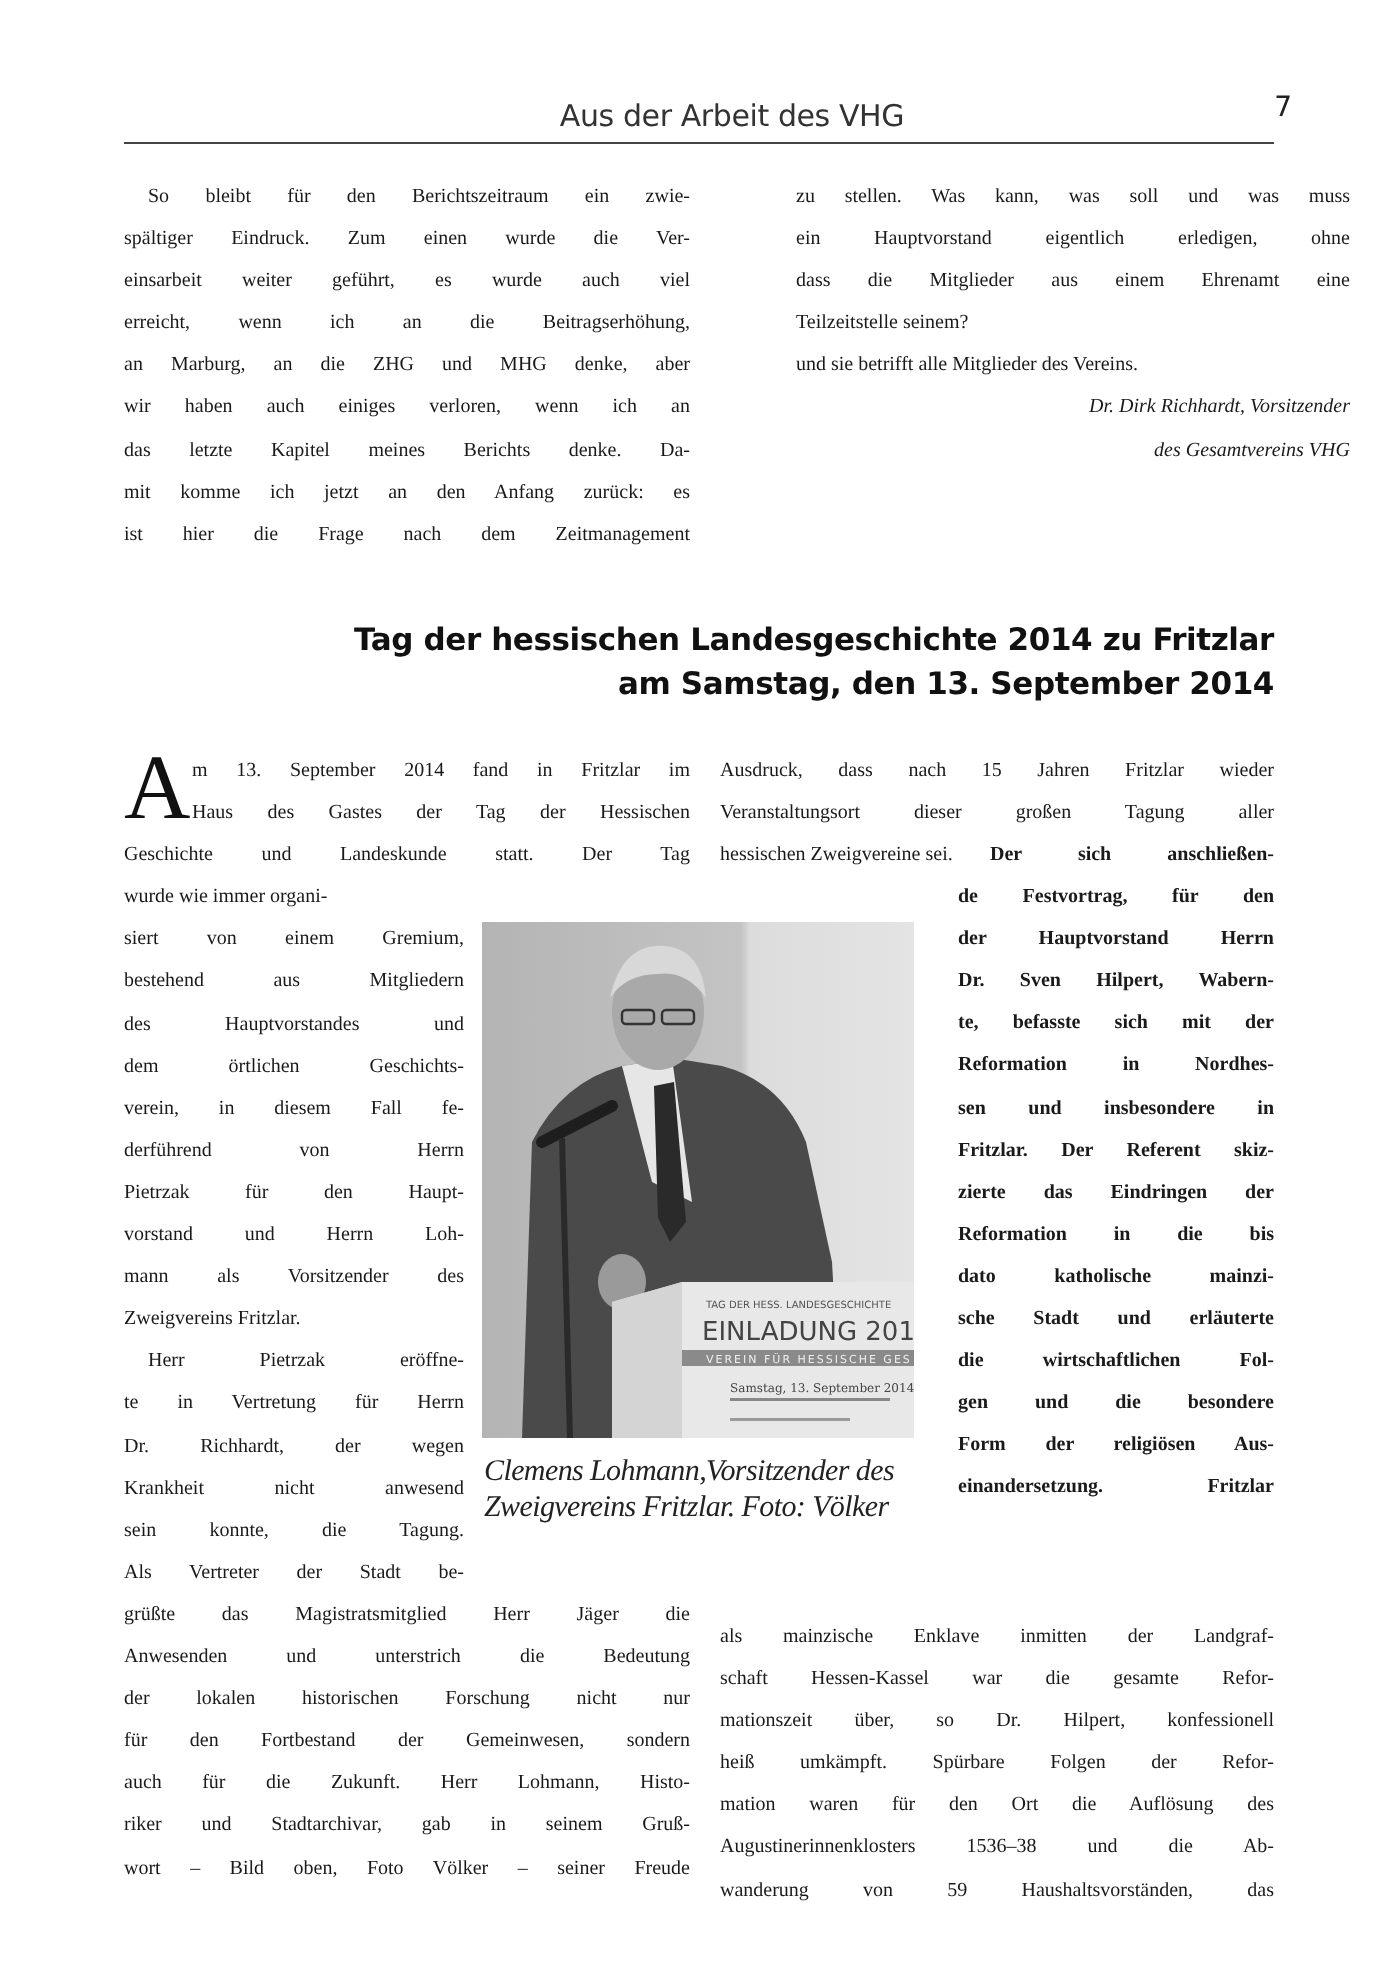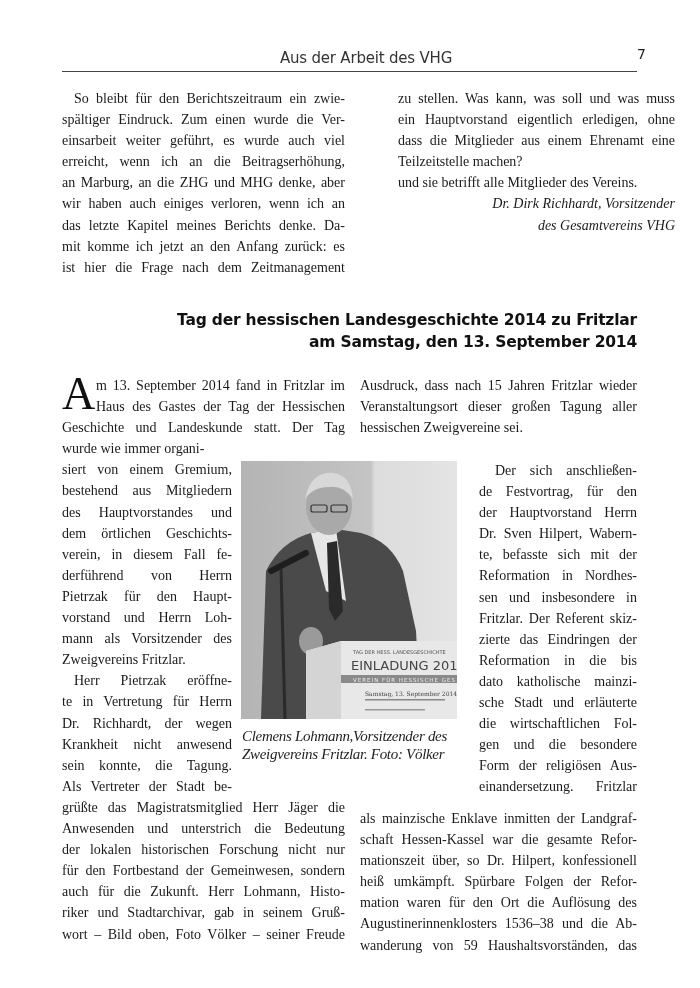--- a/index.html
+++ b/index.html
@@ -4,21 +4,21 @@
 <style>
   html, body { margin:0; padding:0; background:#ffffff; }
   body { width:700px; height:988px; position:relative; overflow:hidden;
          font-family:"Liberation Serif", "DejaVu Serif", serif; color:#1a1a1a; }
   .header-title { position:absolute; top:49px; left:16px; width:700px; text-align:center;
          font-family:"DejaVu Sans", "Liberation Sans", sans-serif; font-size:15px; color:#333; letter-spacing:-0.2px; }
   .page-number { position:absolute; top:46px; left:626px; width:20px; text-align:right;
          font-family:"DejaVu Sans", sans-serif; font-size:14px; color:#222; }
   .header-rule { position:absolute; top:71px; left:62px; width:575px; height:0; border-top:1.3px solid #444; }
 
-  .col { position:absolute; font-size:14px; line-height:21.1px; }
+  .col { position:absolute; font-size:10px; line-height:21.1px; }
   .line { display:block; white-space:nowrap; text-align:justify; text-align-last:justify; height:21.1px; overflow:visible; }
   .line.last { text-align-last:left; }
   .line.indent { padding-left:12px; }
   .line.right { text-align:right; text-align-last:right; font-style:italic; }
 
   .article-title { position:absolute; top:309px; left:62px; width:575px; text-align:right;
          font-family:"DejaVu Sans", sans-serif; font-weight:bold; font-size:15.5px; line-height:22px; color:#111; letter-spacing:-0.2px; }
 
   .dropcap { position:absolute; left:62px; top:373px; font-size:46px; line-height:42px; font-family:"Liberation Serif", serif; color:#111; }
 
@@ -42,21 +42,21 @@
   <span class="line">wir haben auch einiges verloren, wenn ich an</span>
   <span class="line">das letzte Kapitel meines Berichts denke. Da-</span>
   <span class="line">mit komme ich jetzt an den Anfang zurück: es</span>
   <span class="line">ist hier die Frage nach dem Zeitmanagement</span>
 </div>
 
 <div class="col" style="left:359px; top:88px; width:277px;margin-left:39px;">
   <span class="line">zu stellen. Was kann, was soll und was muss</span>
   <span class="line">ein Hauptvorstand eigentlich erledigen, ohne</span>
   <span class="line">dass die Mitglieder aus einem Ehrenamt eine</span>
-  <span class="line last">Teilzeitstelle machen?</span>
+  <span class="line last">Teilzeitstelle seinem?</span>
   <span class="line last">und sie betrifft alle Mitglieder des Vereins.</span>
   <span class="line right">Dr. Dirk Richhardt, Vorsitzender</span>
   <span class="line right">des Gesamtvereins VHG</span>
 </div>
 
 <div class="article-title">
   <div>Tag der hessischen Landesgeschichte 2014 zu Fritzlar</div>
   <div>am Samstag, den 13. September 2014</div>
 </div>
 
@@ -97,21 +97,21 @@
   <span class="line">riker und Stadtarchivar, gab in seinem Gruß-</span>
   <span class="line">wort – Bild oben, Foto Völker – seiner Freude</span>
 </div>
 
 <div class="col" style="left:360px; top:375px; width:277px;">
   <span class="line">Ausdruck, dass nach 15 Jahren Fritzlar wieder</span>
   <span class="line">Veranstaltungsort dieser großen Tagung aller</span>
   <span class="line last">hessischen Zweigvereine sei.</span>
 </div>
 
-<div class="col" style="left:479px; top:460px; width:158px;">
+<div class="col" style="left:479px; top:417px; width:158px;font-weight:bold;">
   <span class="line" style="padding-left:16px;">Der sich anschließen-</span>
   <span class="line">de Festvortrag, für den</span>
   <span class="line">der Hauptvorstand Herrn</span>
   <span class="line">Dr. Sven Hilpert, Wabern-</span>
   <span class="line">te, befasste sich mit der</span>
   <span class="line">Reformation in Nordhes-</span>
   <span class="line">sen und insbesondere in</span>
   <span class="line">Fritzlar. Der Referent skiz-</span>
   <span class="line">zierte das Eindringen der</span>
   <span class="line">Reformation in die bis</span>

